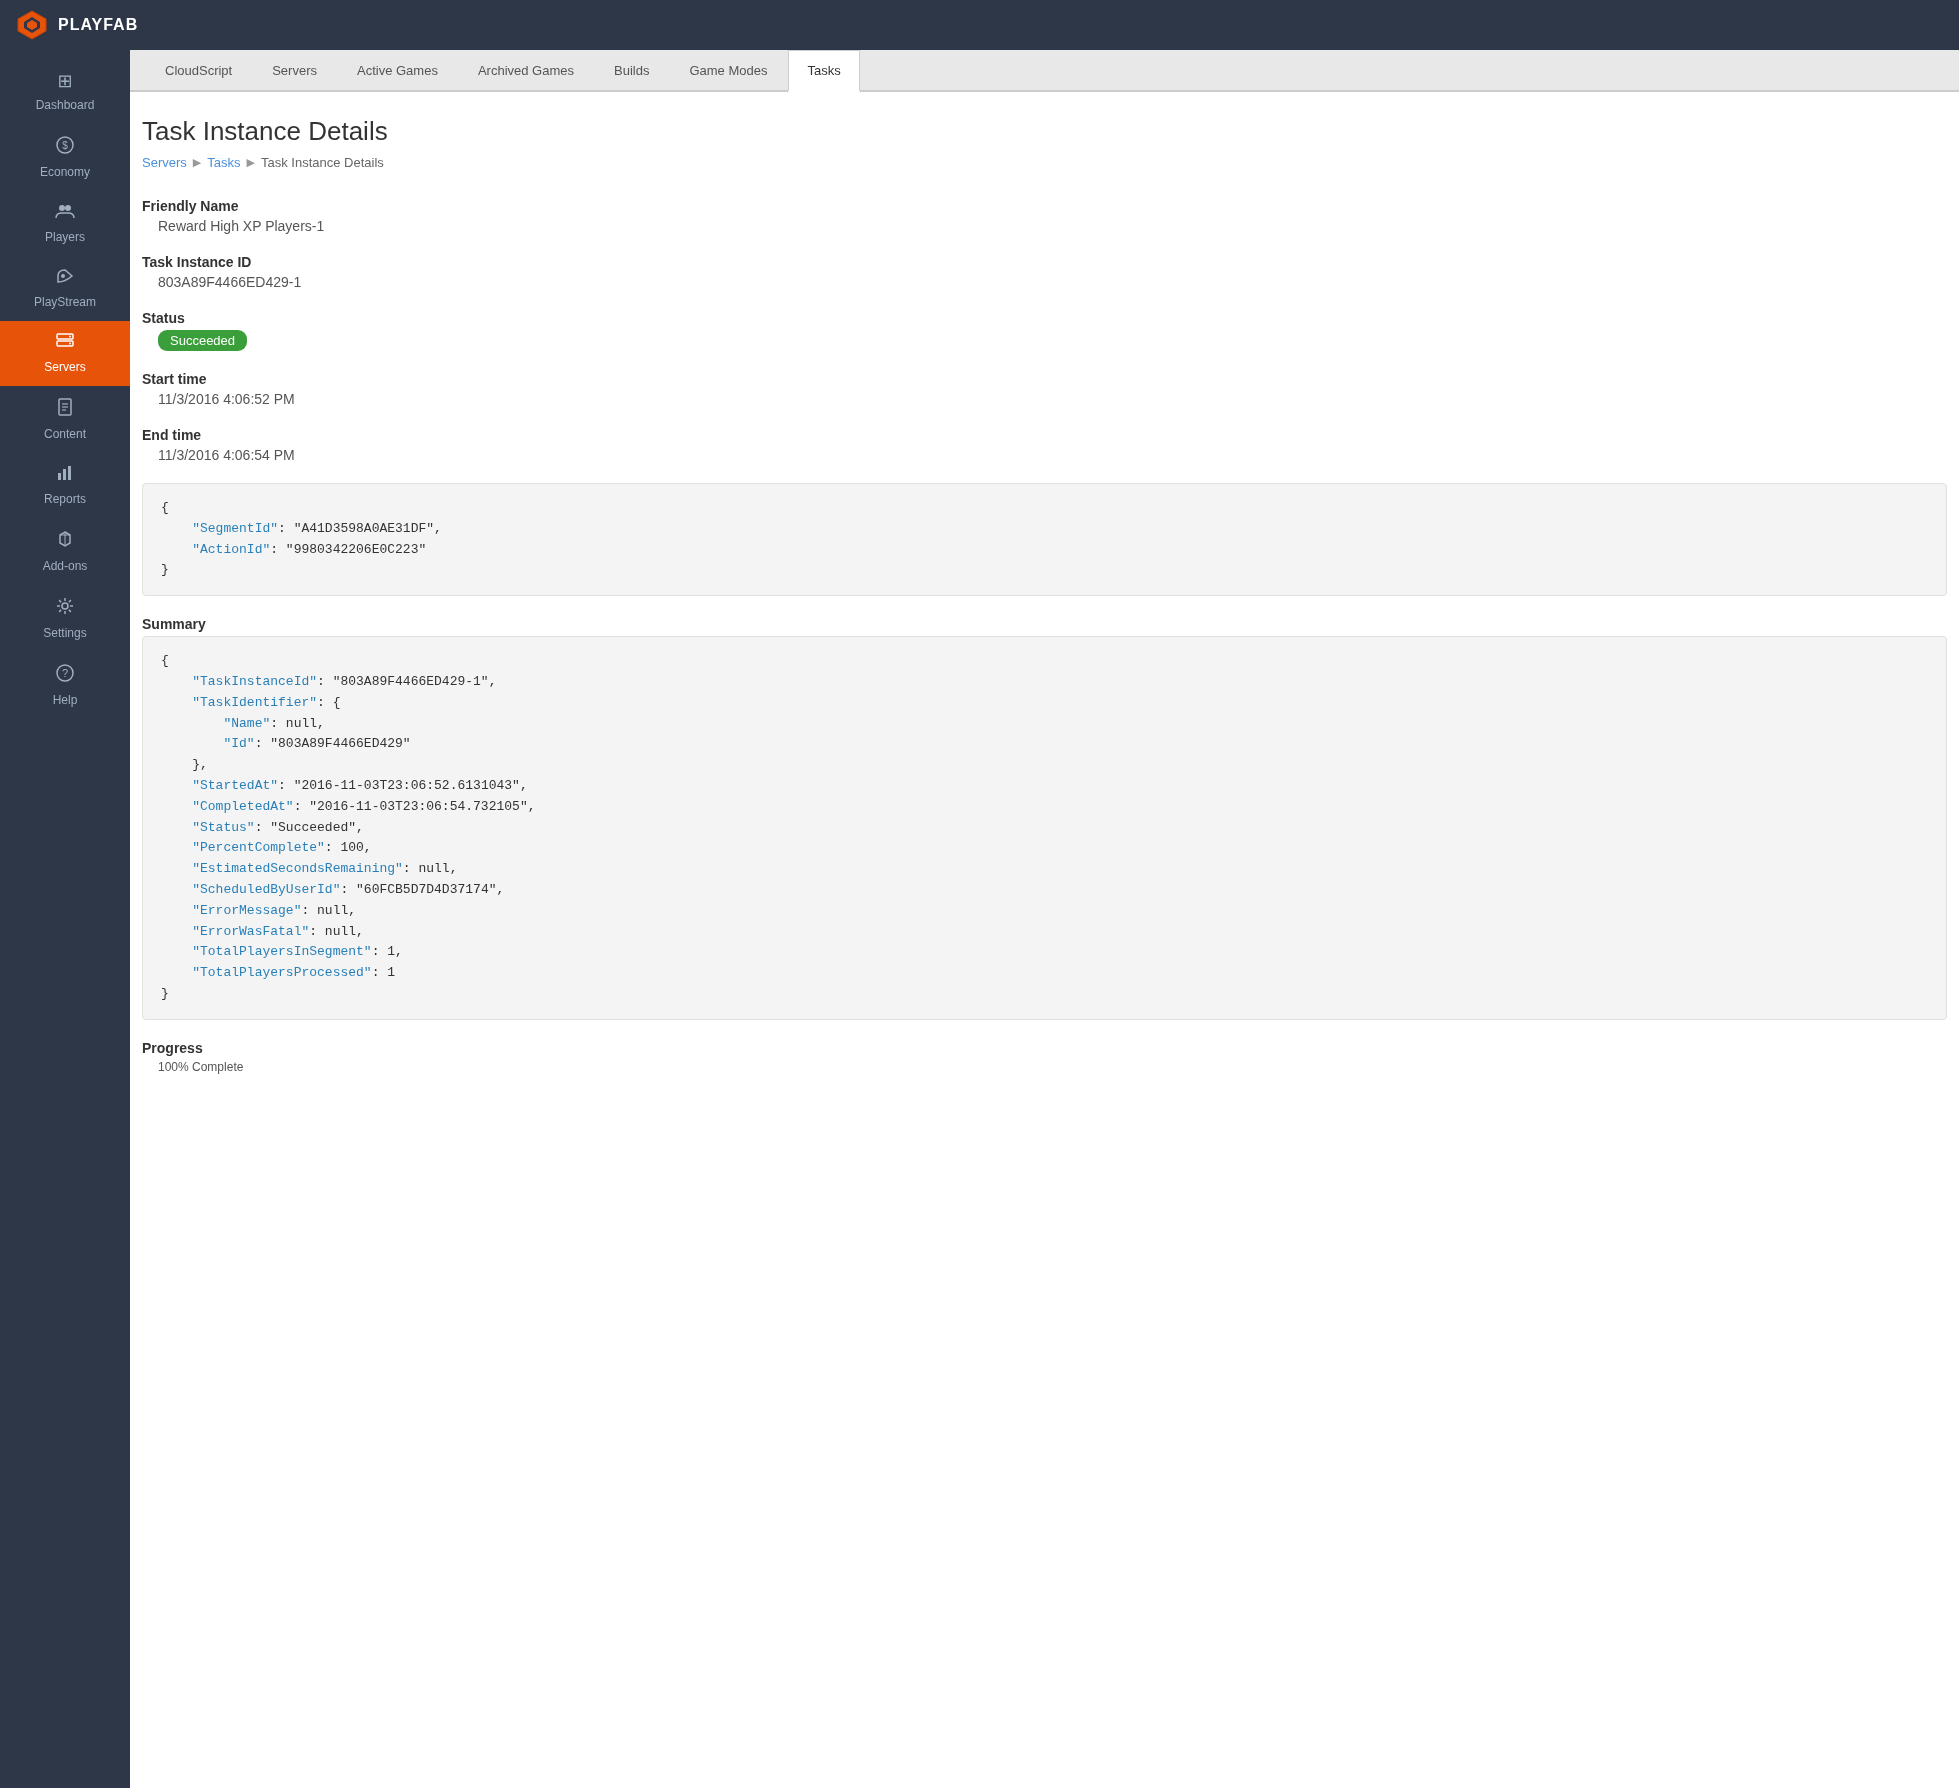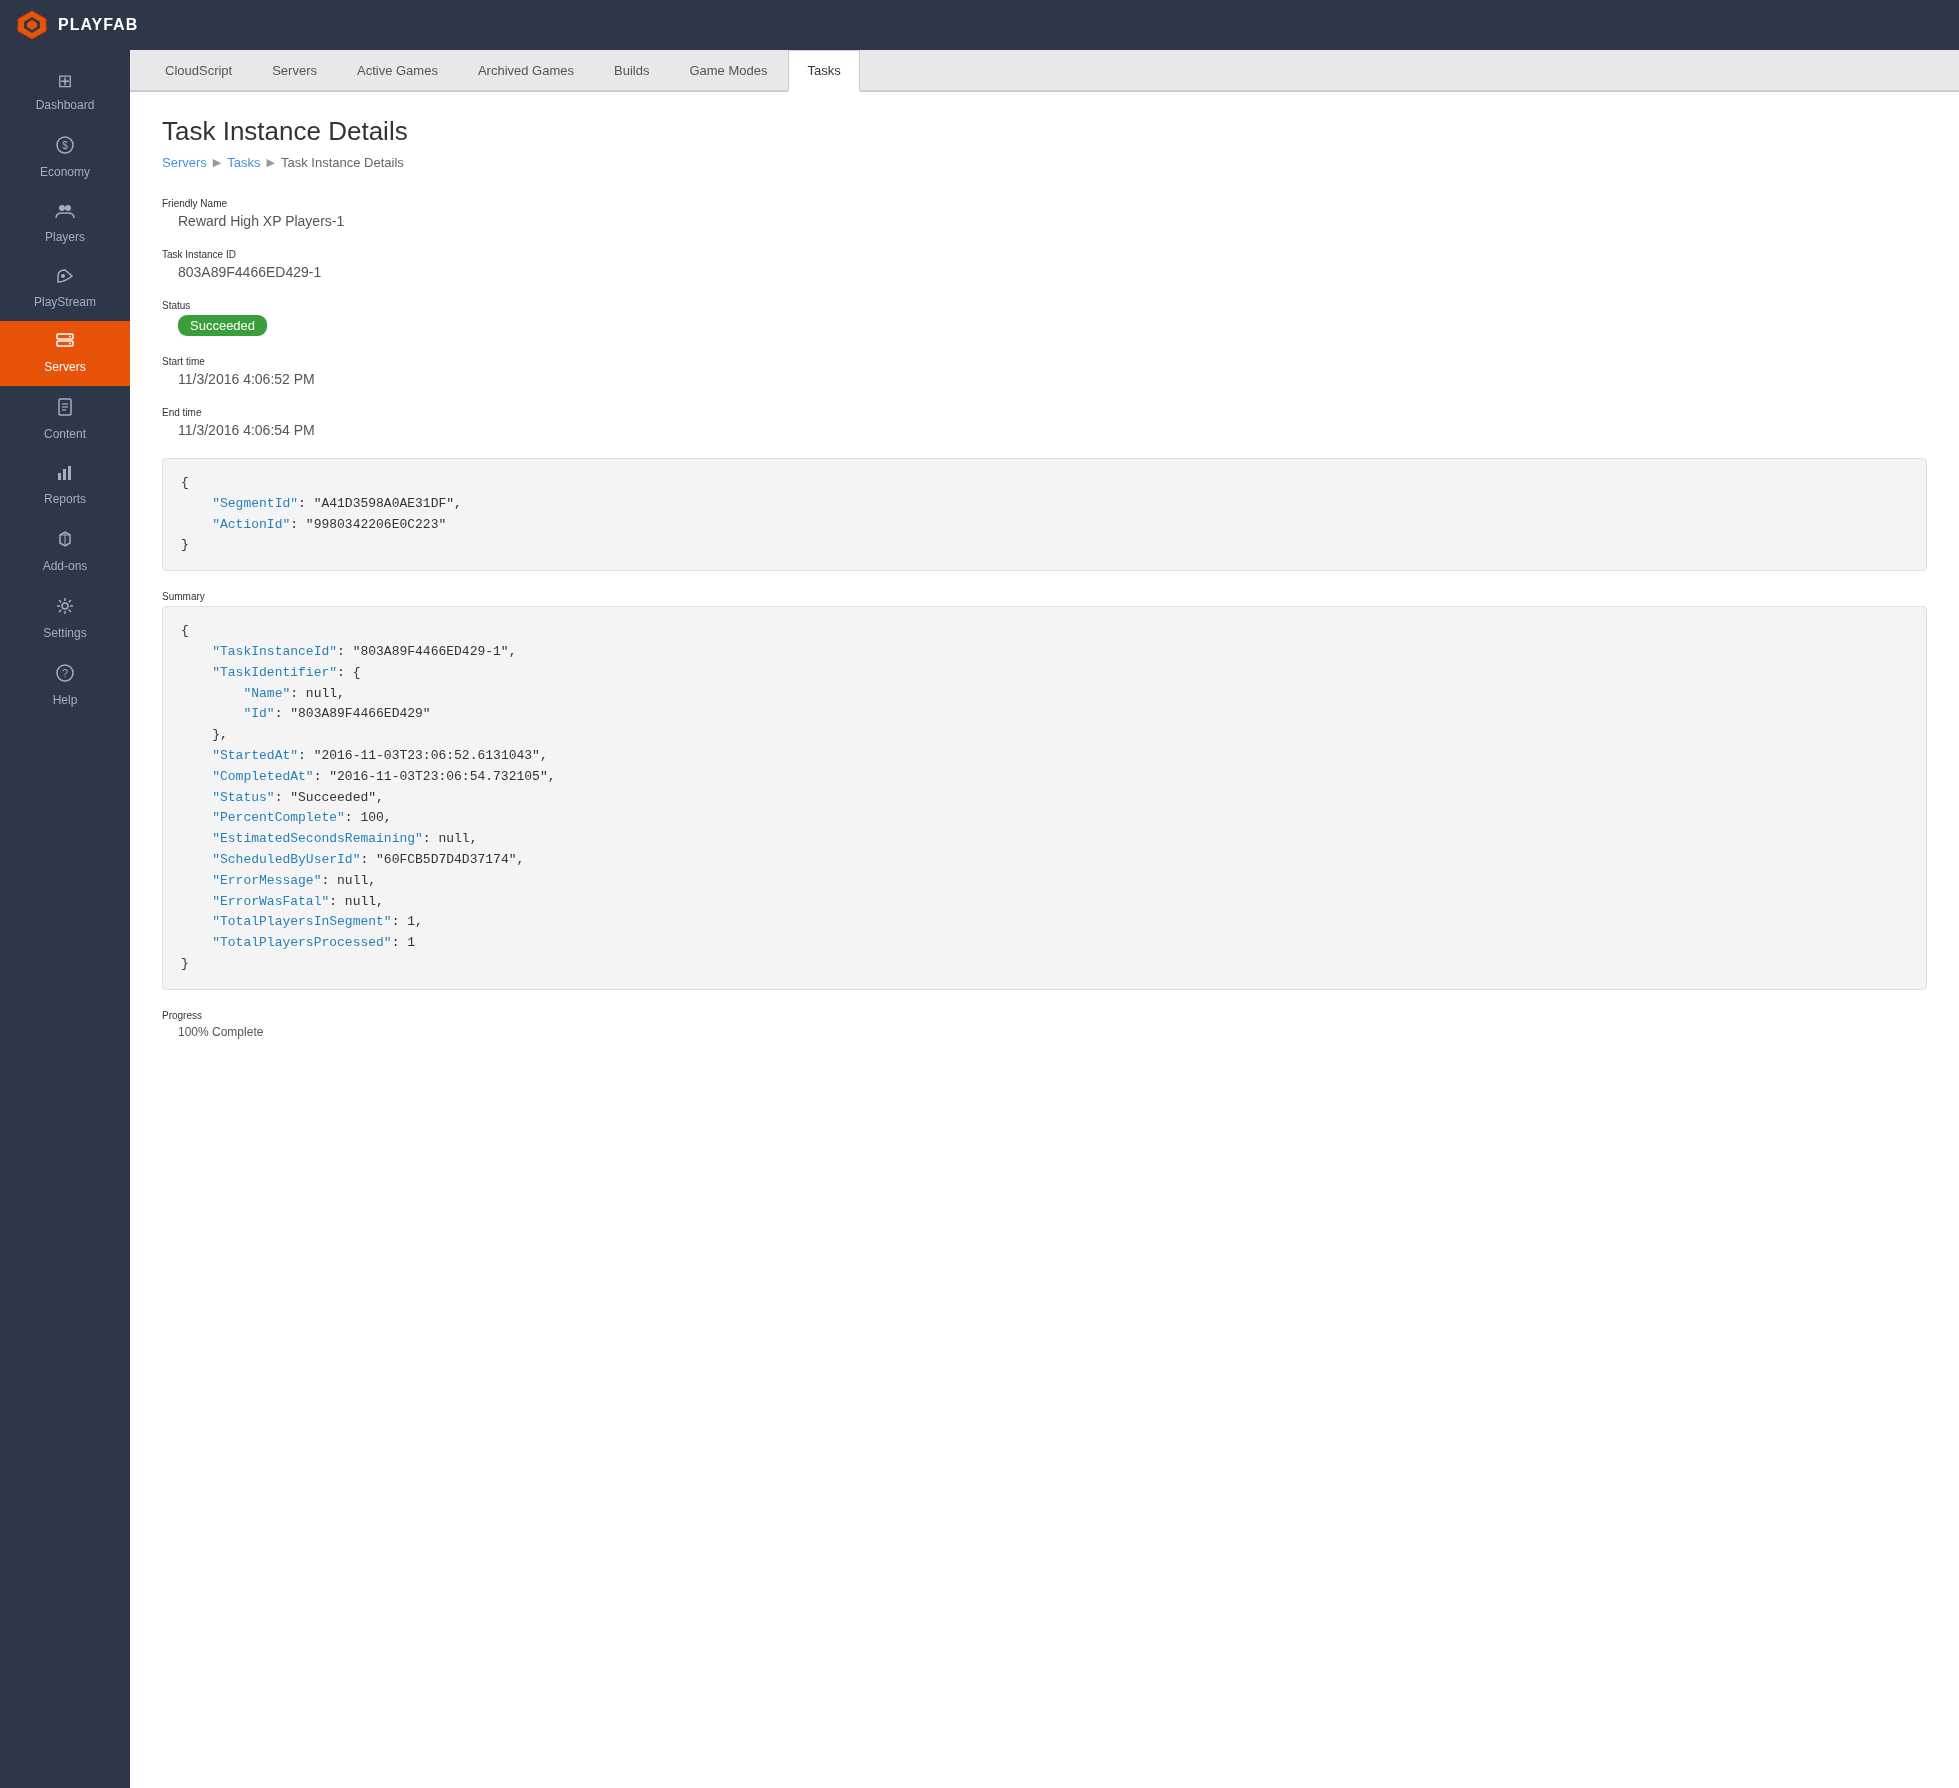--- a/index.html
+++ b/index.html
@@ -93,21 +93,21 @@
       border: 1px solid #ccc;
       border-bottom: 2px solid #fff;
       margin-bottom: -2px;
       font-weight: 500;
     }
 
     
     .content {
       flex: 1;
       overflow-y: auto;
-      padding: 24px 32px;
+      padding: 24px 12px;
       background: #fff;
     }
 
     .page-title {
       font-size: 26px;
       font-weight: 400;
       color: #333;
       margin-bottom: 8px;
     }
 
@@ -118,22 +118,22 @@
       font-size: 13px;
       margin-bottom: 28px;
     }
     .breadcrumb a { color: #4a90d9; text-decoration: none; }
     .breadcrumb-sep { color: #999; font-size: 11px; }
     .breadcrumb-current { color: #666; }
 
     
     .detail-section { margin-bottom: 20px; }
     .detail-label {
-      font-weight: 400;
-      font-size: 10px;
+      font-weight: 700;
+      font-size: 14px;
       color: #333;
       margin-bottom: 4px;
       margin-top: 6px;
     }
     .detail-value {
       font-size: 14px;
       color: #555;
       margin-left: 16px;
     }
 

